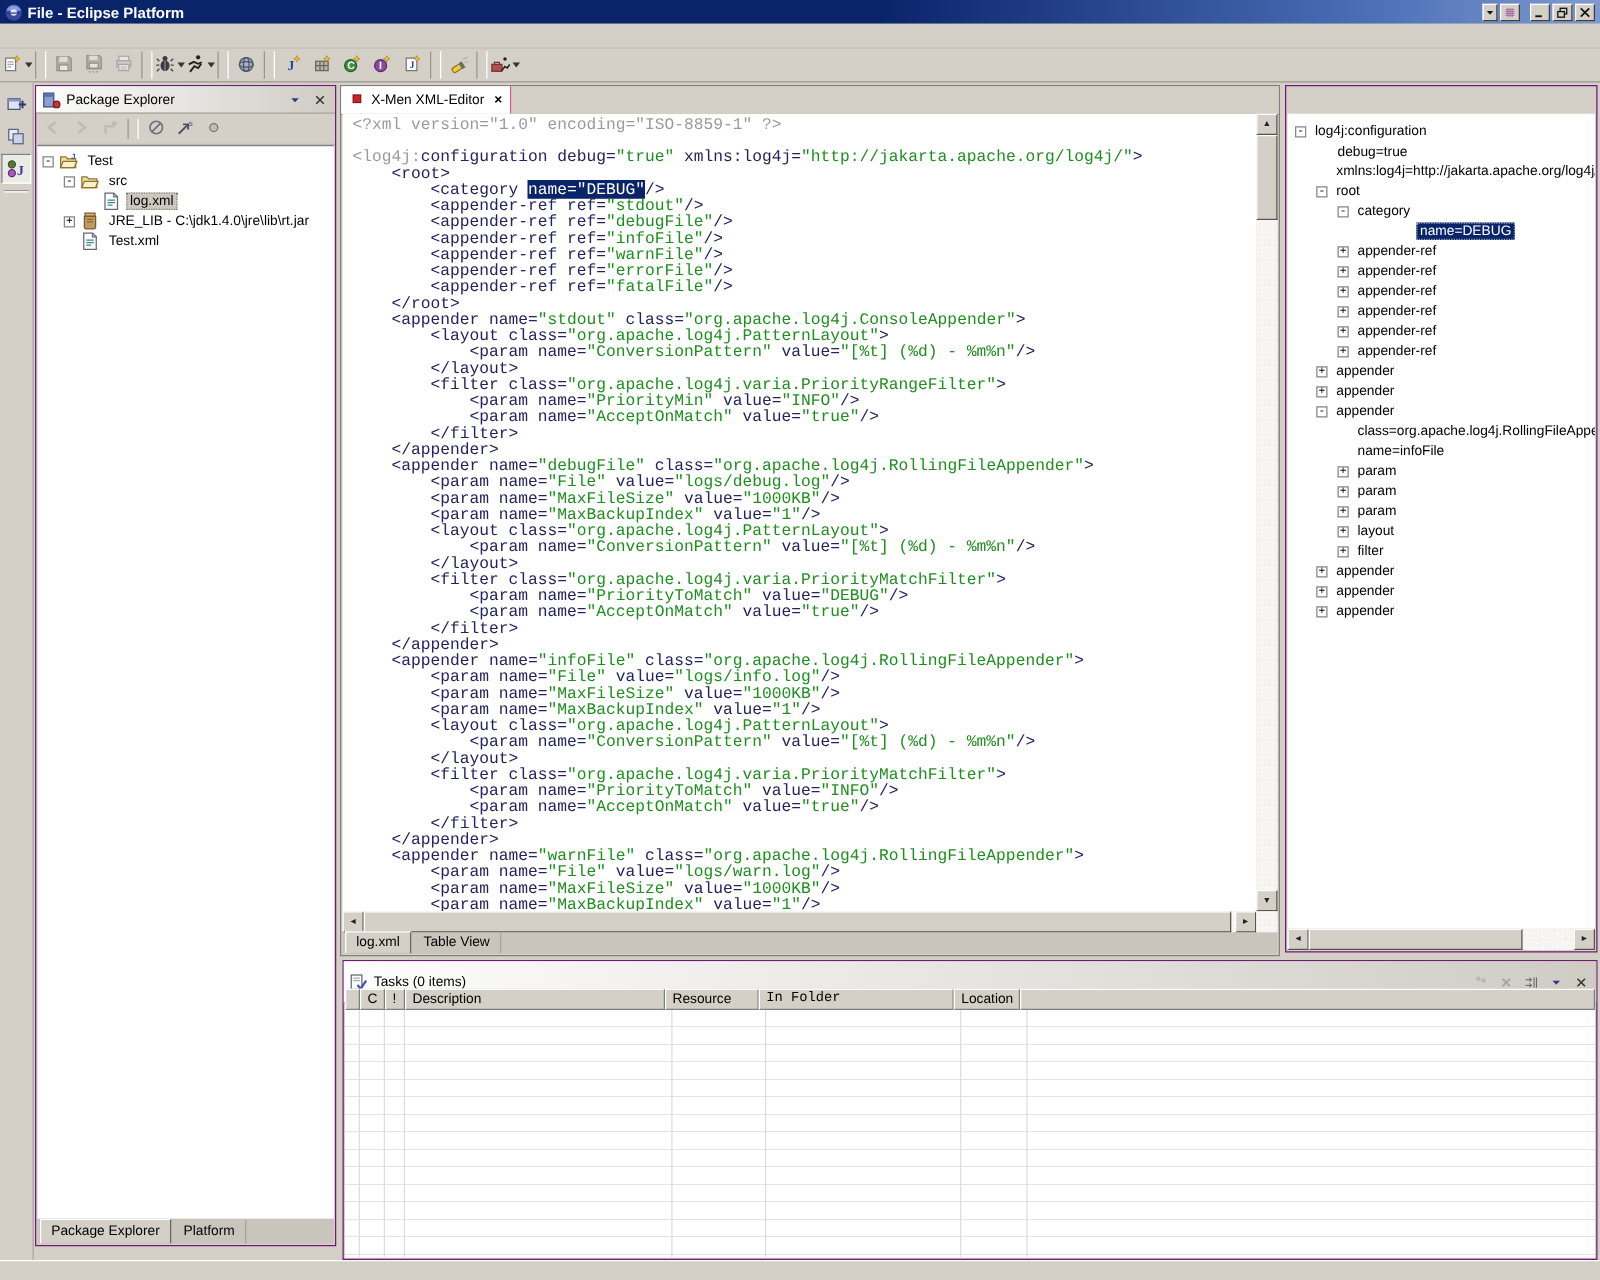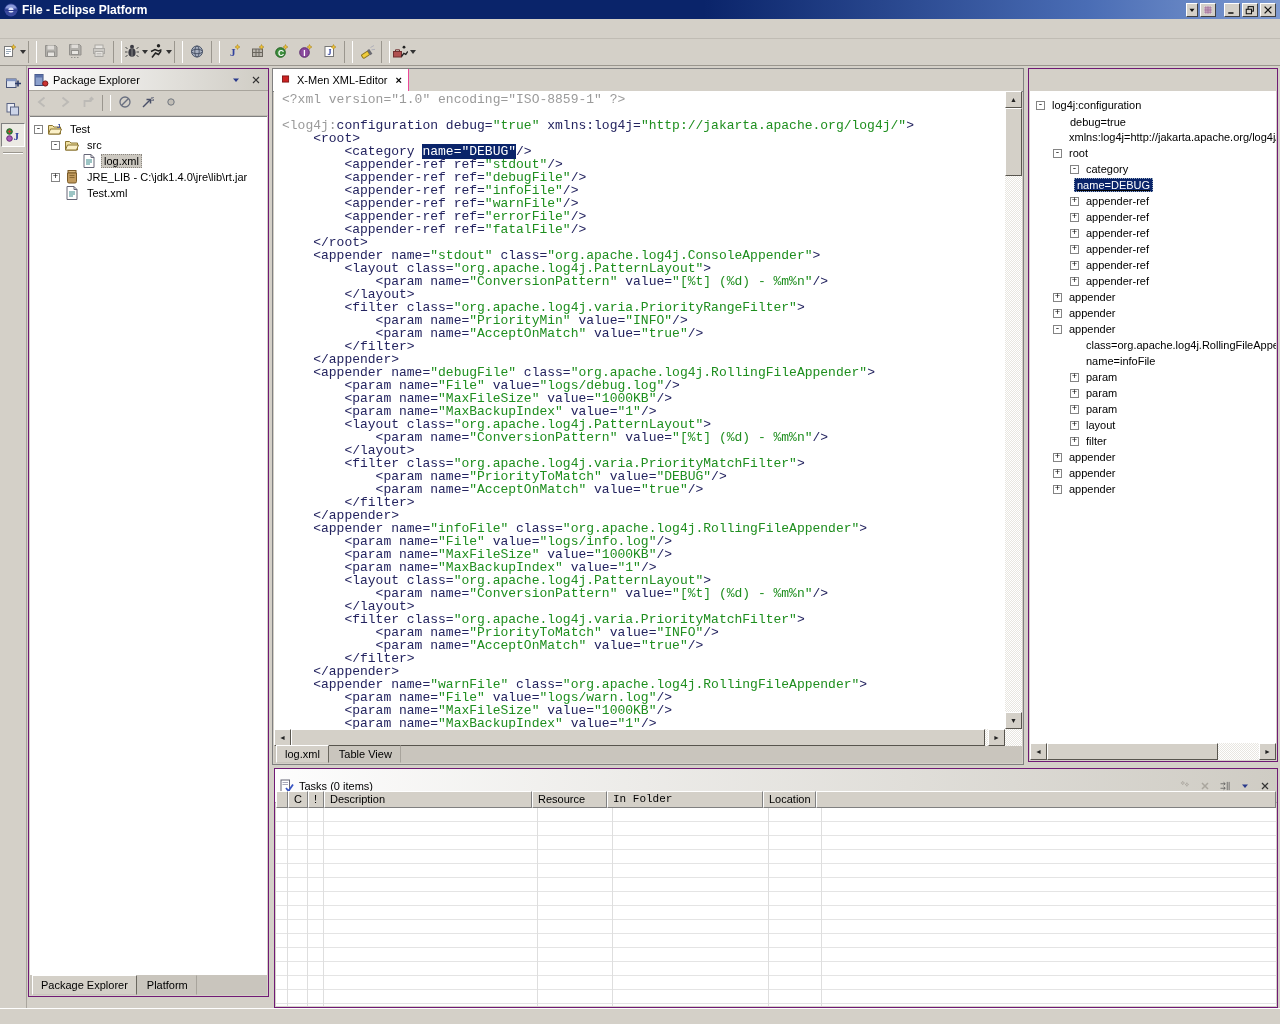--- a/index.html
+++ b/index.html
@@ -478,21 +478,21 @@
           <span class="tlbl">xmlns:log4j=http://jakarta.apache.org/log4j/</span>
         </div>
         <div class="trow" style="padding-left: 23px;">
           <span class="exp">-</span>
           <span class="tlbl">root</span>
         </div>
         <div class="trow" style="padding-left: 40px;">
           <span class="exp">-</span>
           <span class="tlbl">category</span>
         </div>
-        <div class="trow" style="padding-left: 31px; text-decoration: underline;">
+        <div class="trow" style="padding-left: 90px;">
           <span class="expsp"></span>
           <span class="tlbl selnavy">name=DEBUG</span>
         </div>
         <div class="trow" style="padding-left: 40px;">
           <span class="exp">+</span>
           <span class="tlbl">appender-ref</span>
         </div>
         <div class="trow" style="padding-left: 40px;">
           <span class="exp">+</span>
           <span class="tlbl">appender-ref</span>

